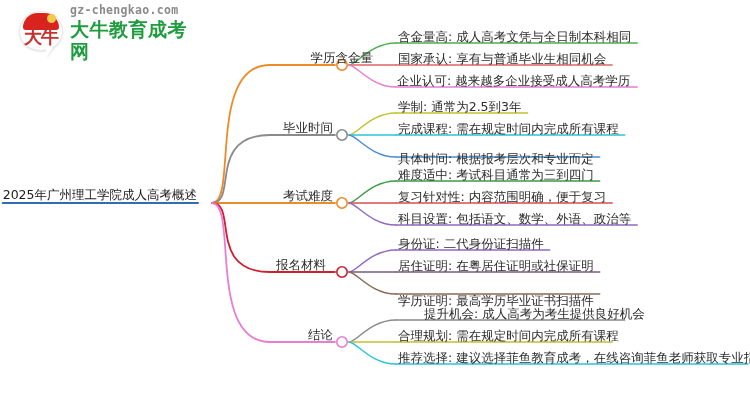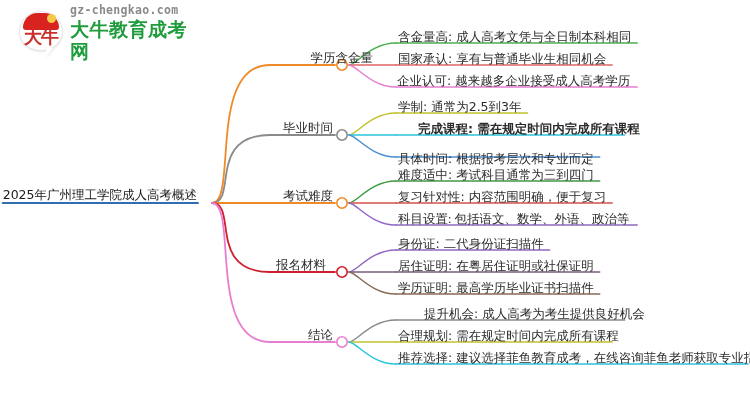--- a/index.html
+++ b/index.html
@@ -184,29 +184,29 @@
     </svg>
 
   <div id="labels">
       <div class="node-text root-text" style="left: 2.6875px; top: 188px; visibility: visible;">2025年广州理工学院成人高考概述</div>
       <div class="node-text branch-text" style="left: 270.5px; top: 51px; visibility: visible; margin-left: 40px;">学历含金量</div>
       <div class="node-text leaf-text" style="left: 398px; top: 30px; visibility: visible;">含金量高: 成人高考文凭与全日制本科相同</div>
       <div class="node-text leaf-text" style="left: 398px; top: 52px; visibility: visible;">国家承认: 享有与普通毕业生相同机会</div>
       <div class="node-text leaf-text" style="left: 386px; top: 74px; visibility: visible; margin-left: 11px;">企业认可: 越来越多企业接受成人高考学历</div>
       <div class="node-text branch-text" style="left: 283px; top: 121px; visibility: visible;">毕业时间</div>
       <div class="node-text leaf-text" style="left: 398px; top: 100px; visibility: visible; text-align: center;">学制: 通常为2.5到3年</div>
-      <div class="node-text leaf-text" style="left: 418px; top: 122px; visibility: visible; font-weight: bold;">完成课程: 需在规定时间内完成所有课程</div>
+      <div class="node-text leaf-text" style="left: 398px; top: 122px; visibility: visible;">完成课程: 需在规定时间内完成所有课程</div>
       <div class="node-text leaf-text" style="left: 398px; top: 144px; visibility: visible; margin-top: 8px;">具体时间: 根据报考层次和专业而定</div>
       <div class="node-text branch-text" style="left: 283px; top: 189px; visibility: visible;">考试难度</div>
       <div class="node-text leaf-text" style="left: 398px; top: 168px; visibility: visible;">难度适中: 考试科目通常为三到四门</div>
       <div class="node-text leaf-text" style="left: 398px; top: 190px; visibility: visible;">复习针对性: 内容范围明确，便于复习</div>
-      <div class="node-text leaf-text" style="left: 398px; top: 212px; visibility: visible; font-family: Liberation Serif, serif;">科目设置: 包括语文、数学、外语、政治等</div>
+      <div class="node-text leaf-text" style="left: 398px; top: 212px; visibility: visible;">科目设置: 包括语文、数学、外语、政治等</div>
       <div class="node-text branch-text" style="left: 276px; top: 258px; visibility: visible;">报名材料</div>
       <div class="node-text leaf-text" style="left: 398px; top: 237px; visibility: visible;">身份证: 二代身份证扫描件</div>
       <div class="node-text leaf-text" style="left: 398px; top: 259px; visibility: visible;">居住证明: 在粤居住证明或社保证明</div>
-      <div class="node-text leaf-text" style="left: 398px; top: 281px; visibility: visible;">学历证明: 最高学历毕业证书扫描件</div>
+      <div class="node-text leaf-text" style="left: 398px; top: 294px; visibility: visible;">学历证明: 最高学历毕业证书扫描件</div>
       <div class="node-text branch-text" style="left: 308px; top: 328px; visibility: visible;">结论</div>
       <div class="node-text leaf-text" style="left: 398px; top: 307px; visibility: visible; margin-left: 26px;">提升机会: 成人高考为考生提供良好机会</div>
       <div class="node-text leaf-text" style="left: 398px; top: 329px; visibility: visible;">合理规划: 需在规定时间内完成所有课程</div>
       <div class="node-text leaf-text" style="left: 398px; top: 351px; visibility: visible;">推荐选择: 建议选择菲鱼教育成考，在线咨询菲鱼老师获取专业指导。</div>
     </div>
 
 </div>
 
 </body></html>

